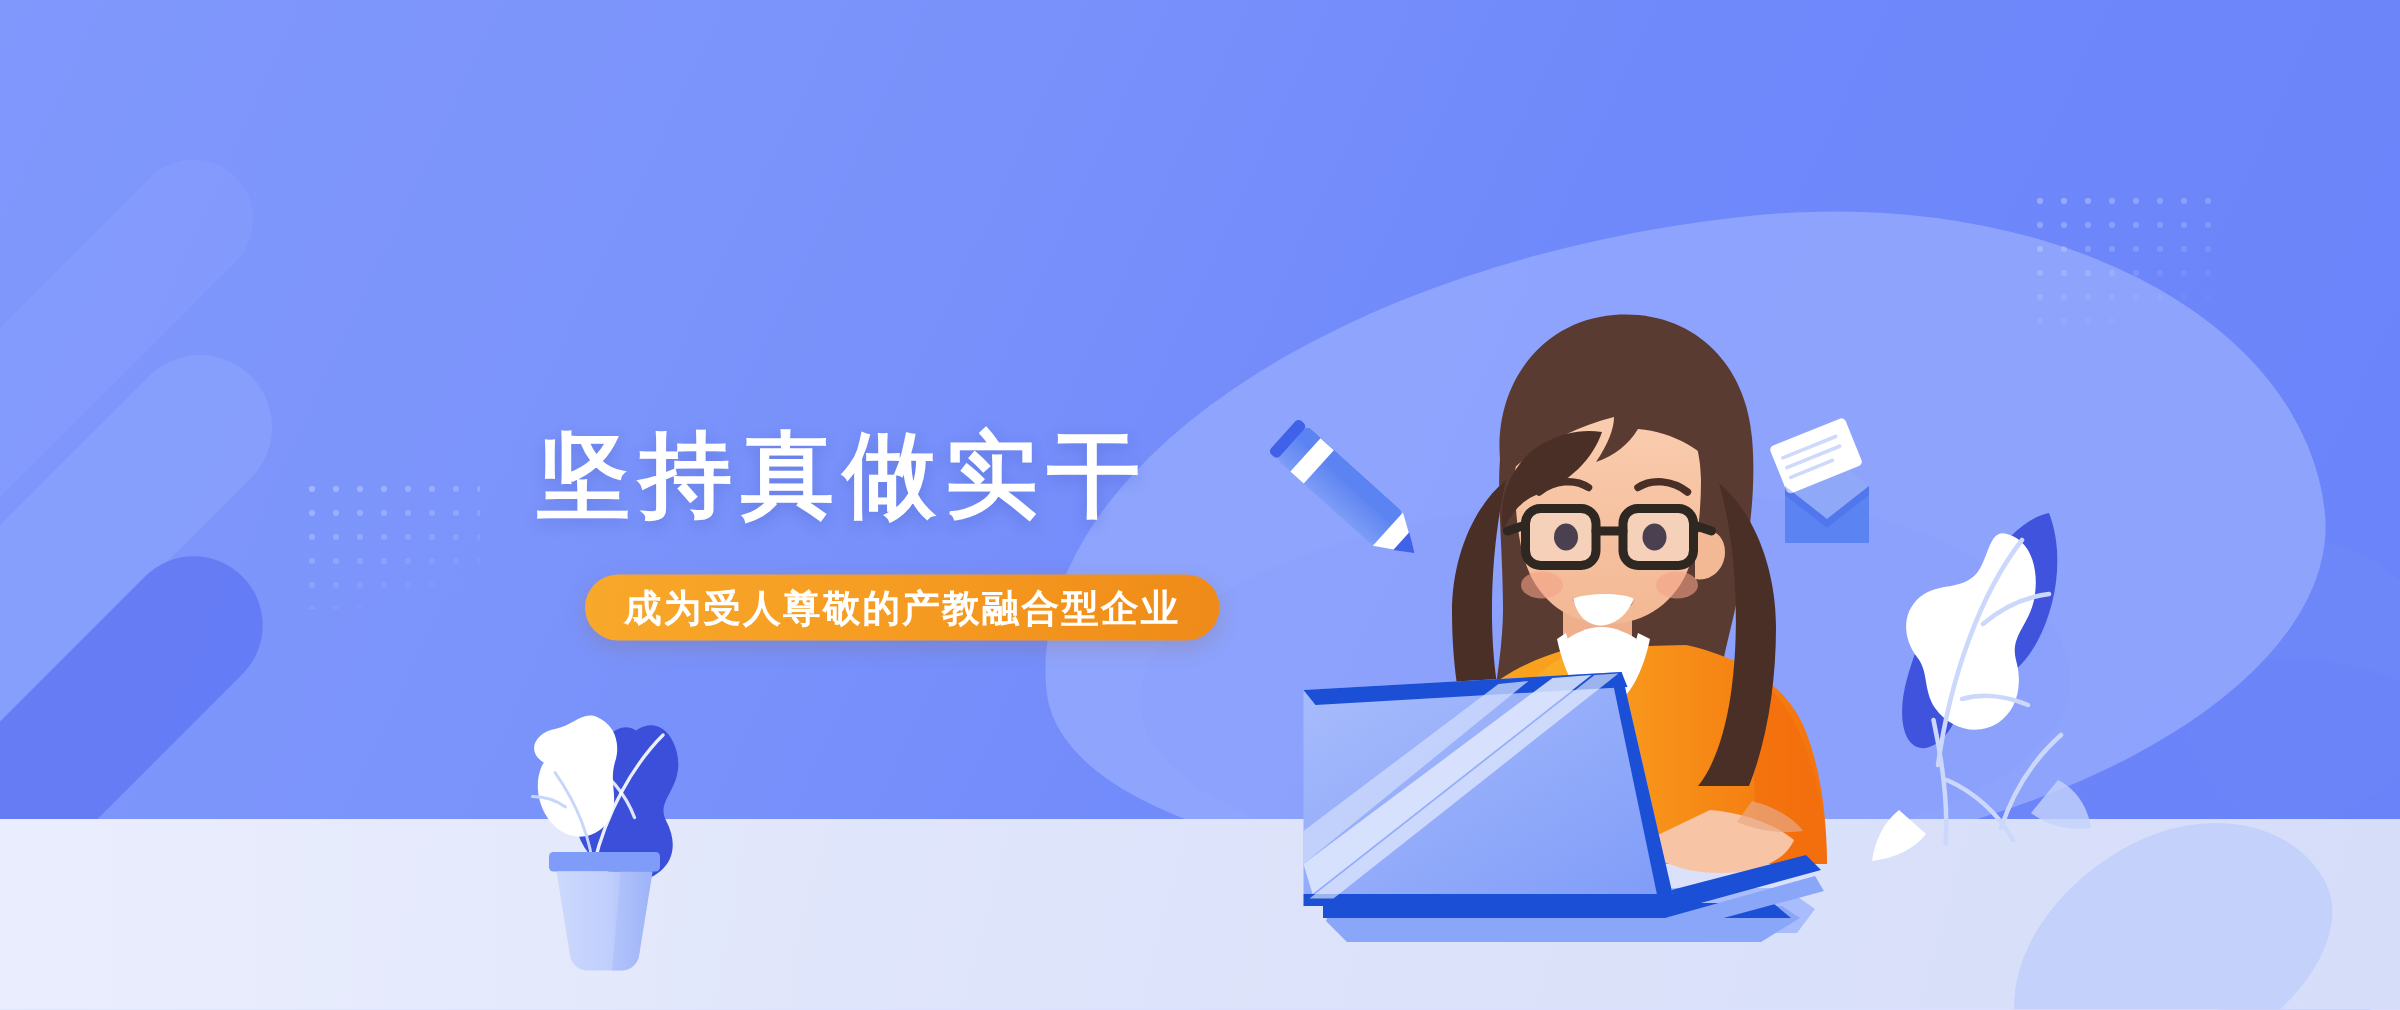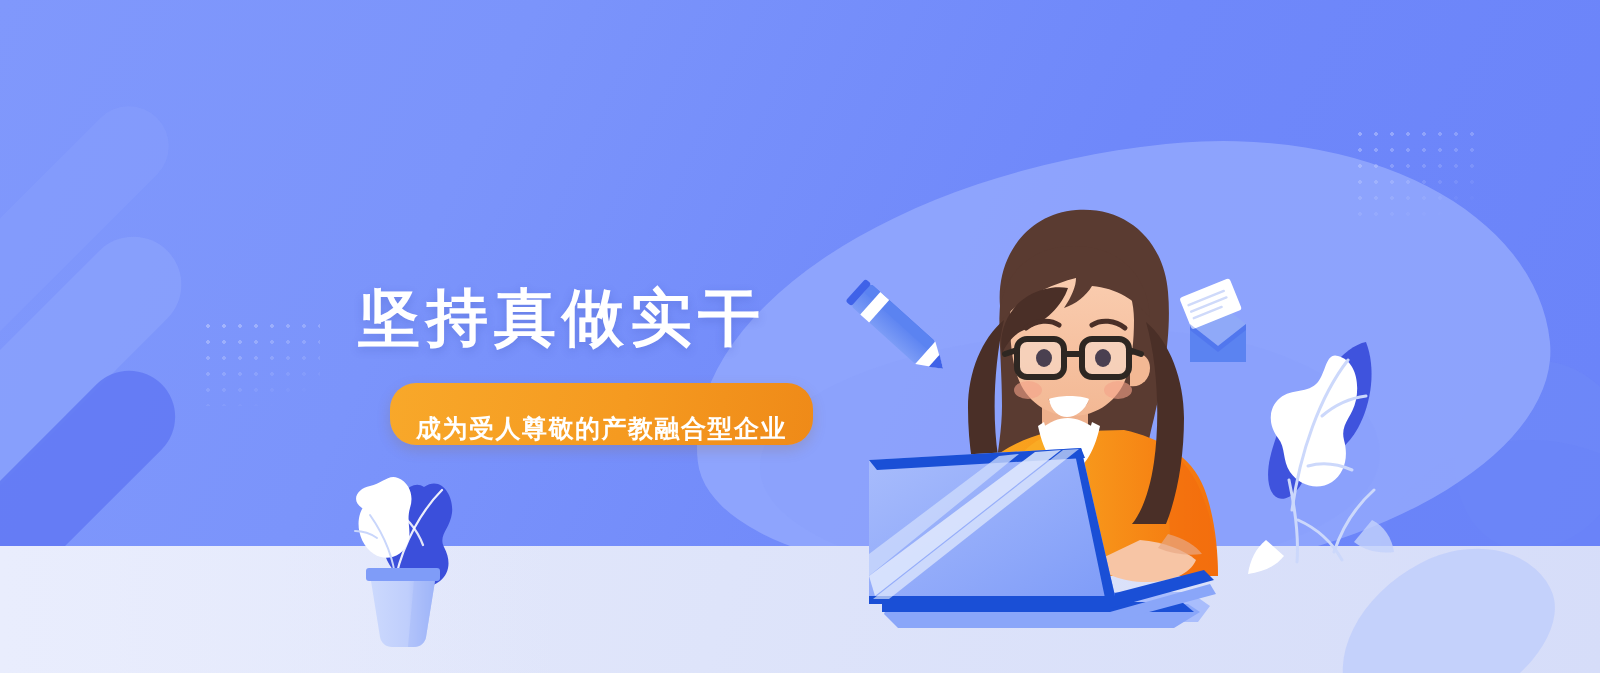--- a/index.html
+++ b/index.html
@@ -130,24 +130,24 @@
     font-weight:700;
     color:#ffffff;
     letter-spacing:6px;
     line-height:1.05;
     white-space:nowrap;
     text-shadow:0 3px 10px rgba(40,60,160,.22);
   }
   .subtitle-pill{
     position:absolute;
     left:390px;top:383px;
-    height:62px;
+    height:44px;
     padding:0 26px;
     display:flex;
-    align-items:flex-end;
+    align-items:center;
     justify-content:center;
     border-radius:26px;
     background:linear-gradient(100deg,#f8a82a 0%,#f59a20 55%,#ef8a18 100%);
     box-shadow:0 5px 14px rgba(150,90,10,.18);
   }
   .subtitle-pill span{
     font-size:25px;
     font-weight:700;
     color:#ffffff;
     letter-spacing:1.5px;

